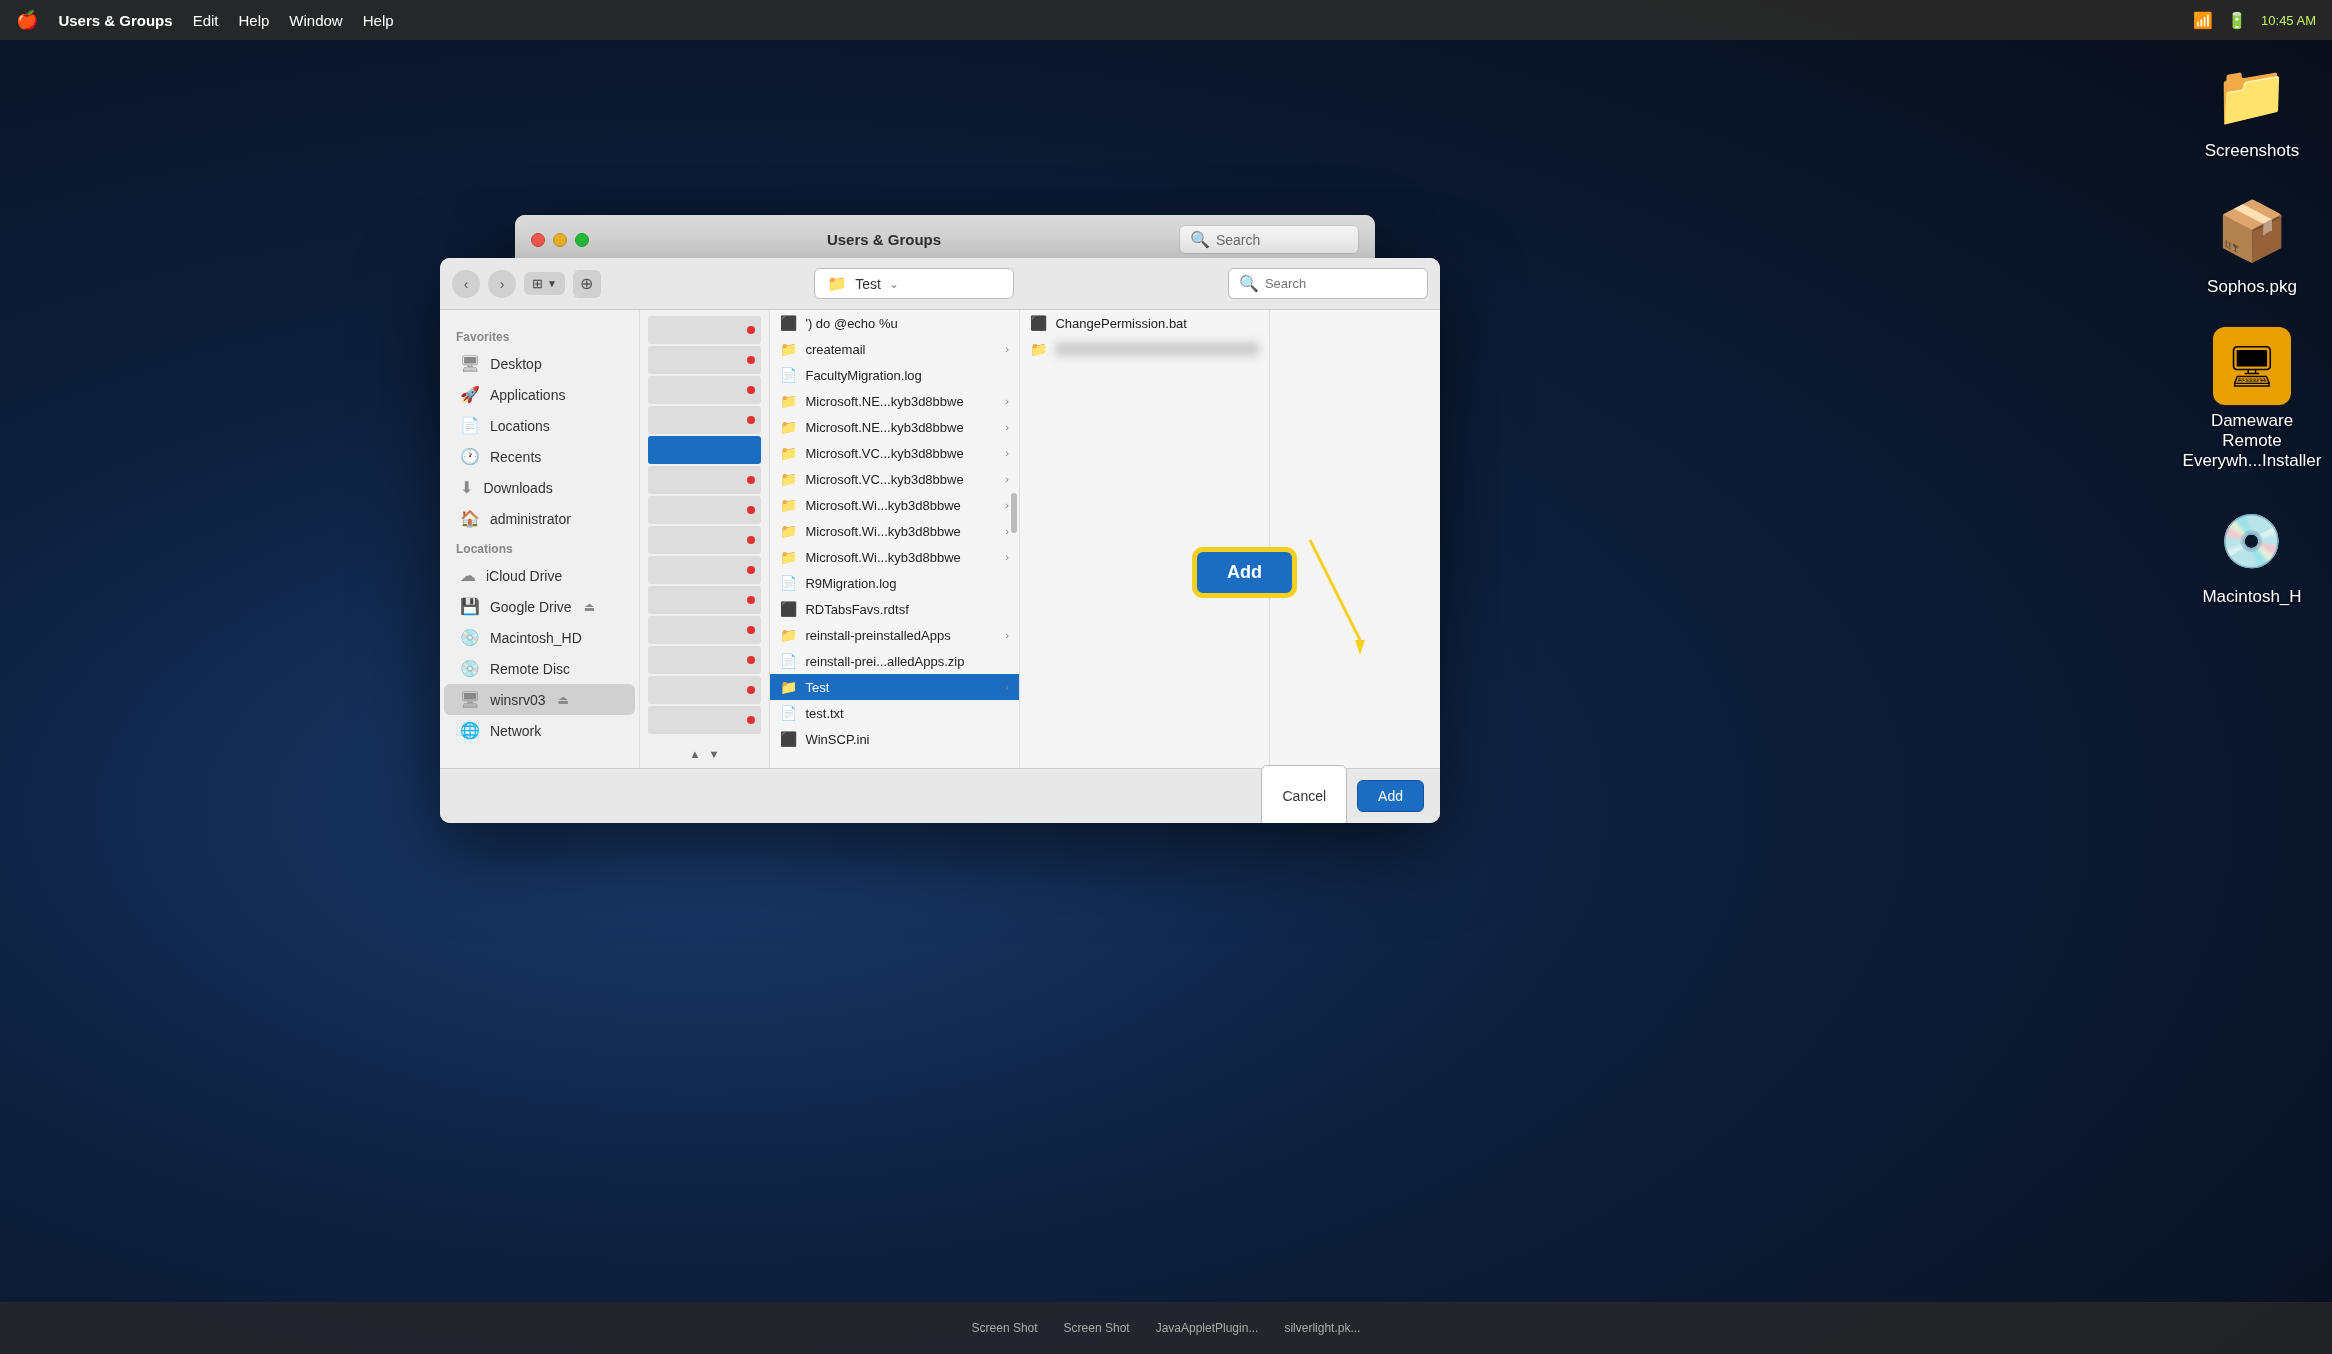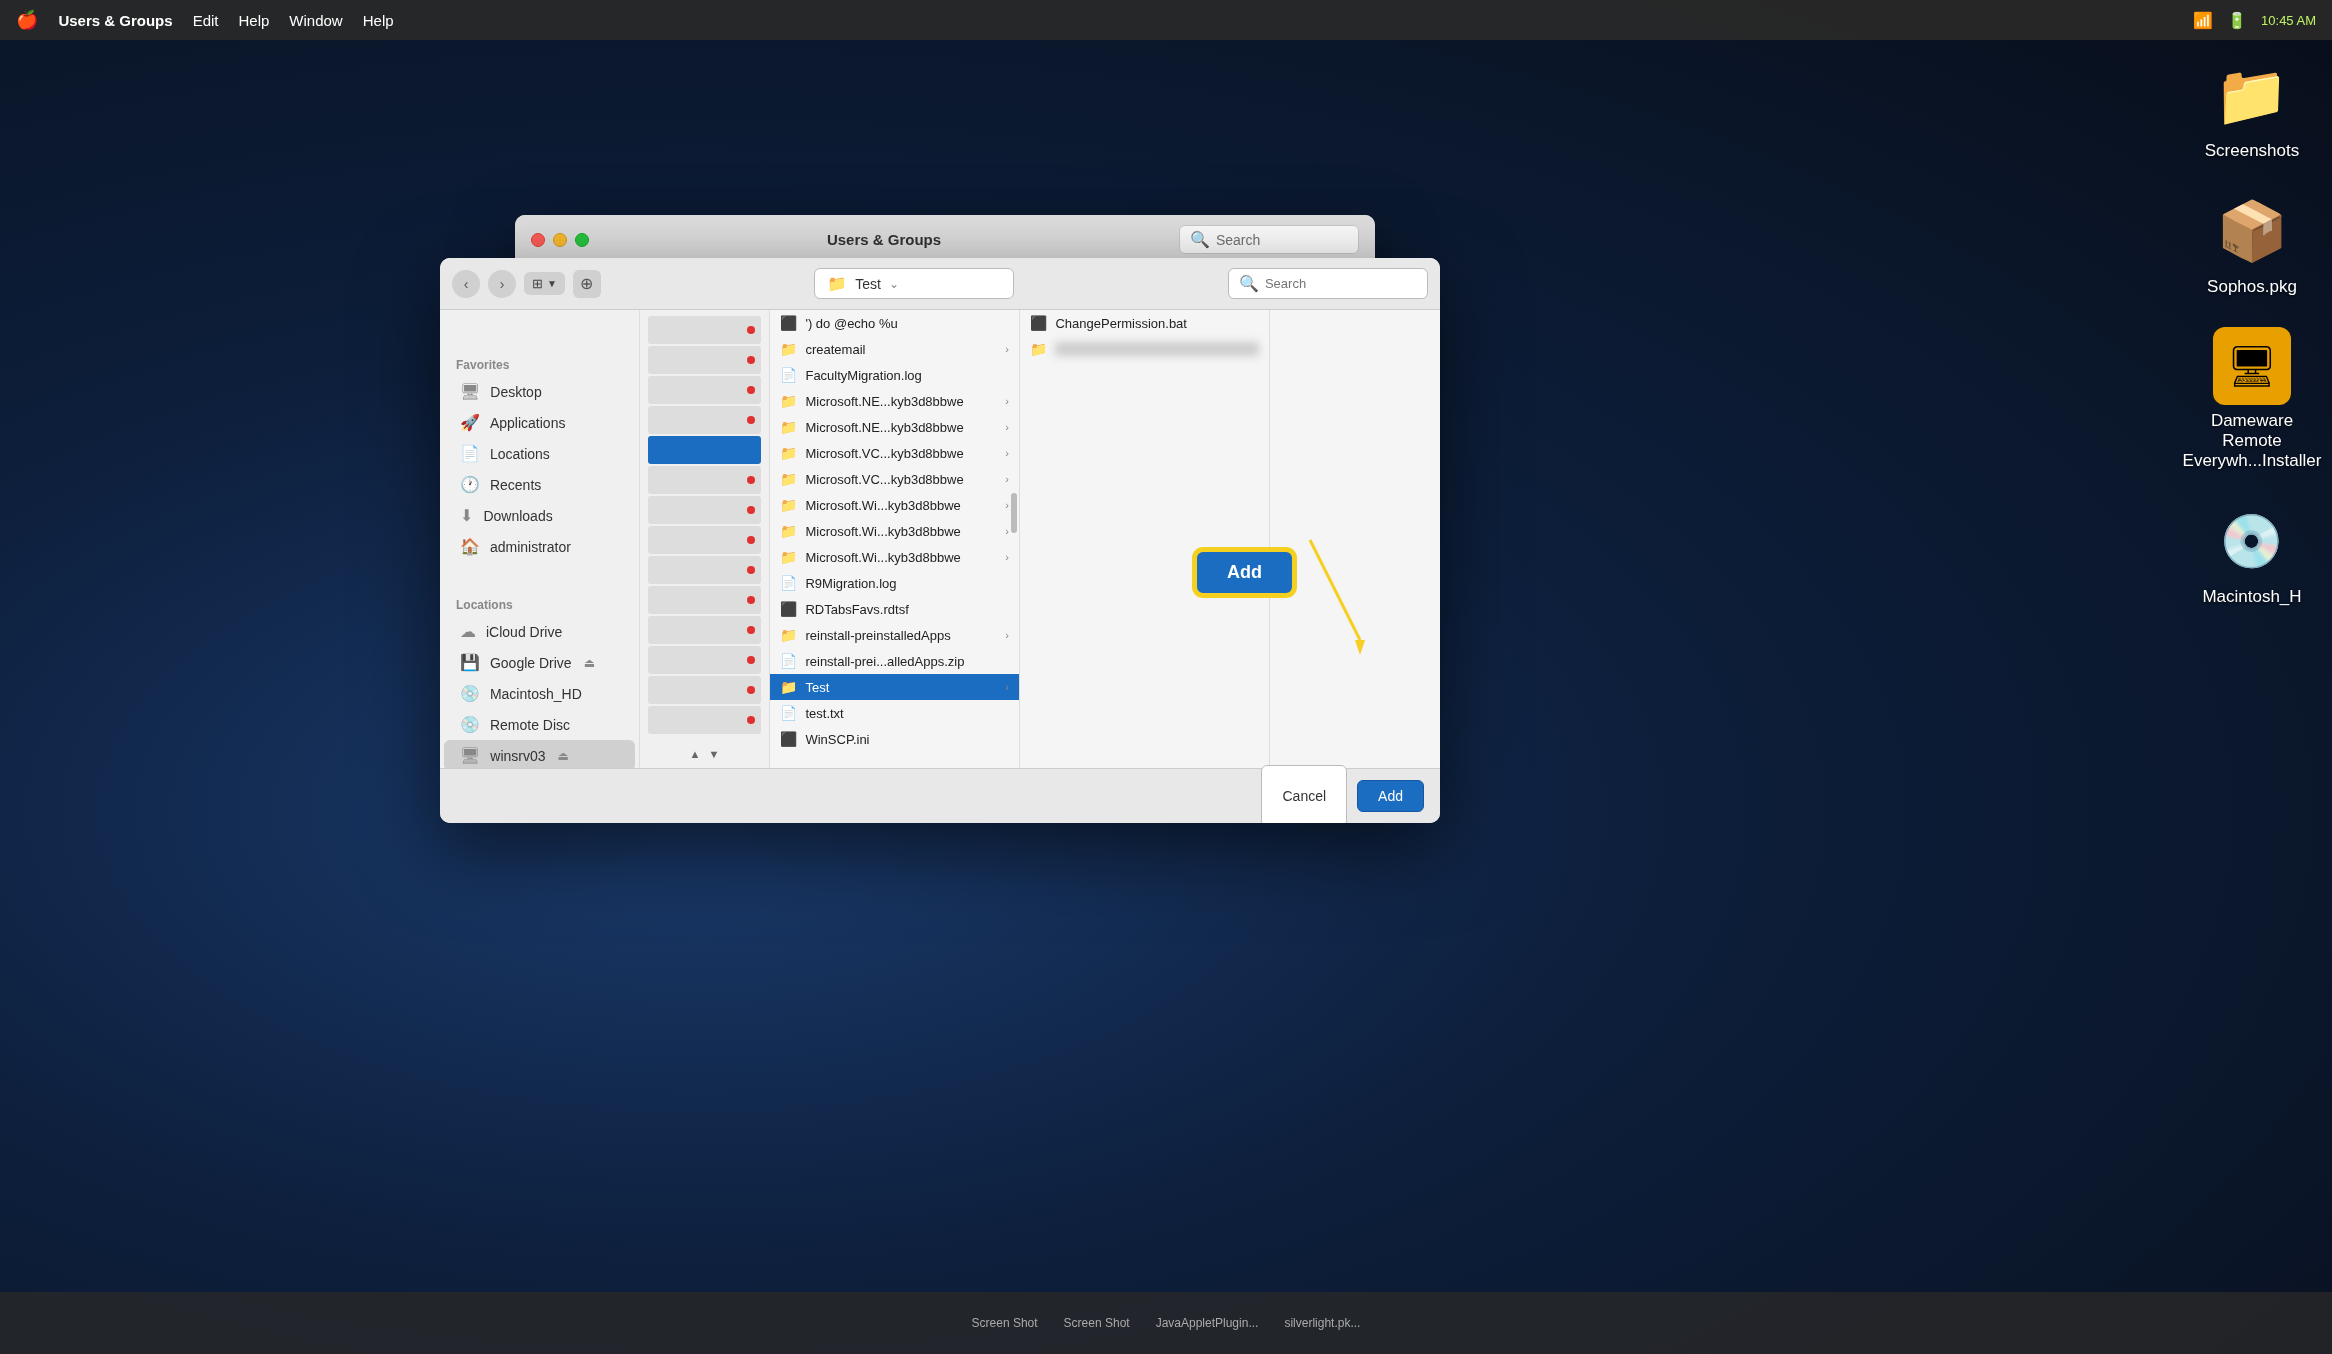--- a/index.html
+++ b/index.html
@@ -237,21 +237,20 @@
       padding: 12px 0;
       overflow-y: auto;
     }
     .sidebar-section-title {
       font-size: 12px;
       font-weight: 700;
       color: #888;
       padding: 8px 16px 4px;
       text-transform: none;
       letter-spacing: 0;
-      margin-top: 28px;
     }
     .sidebar-item {
       display: flex;
       align-items: center;
       padding: 6px 16px;
       gap: 10px;
       cursor: pointer;
       font-size: 14px;
       color: #333;
       border-radius: 6px;
@@ -353,21 +352,21 @@
       cursor: pointer;
       color: #fff;
       font-weight: 500;
     }
 
     
     .taskbar-hint {
       position: absolute;
       bottom: 0;
       left: 0; right: 0;
-      height: 62px;
+      height: 52px;
       background: rgba(40,40,40,0.8);
       display: flex;
       align-items: center;
       justify-content: center;
       gap: 26px;
     }
     .taskbar-item { font-size: 12px; color: #aaa; }
 
     
     .column-scrollbar {

